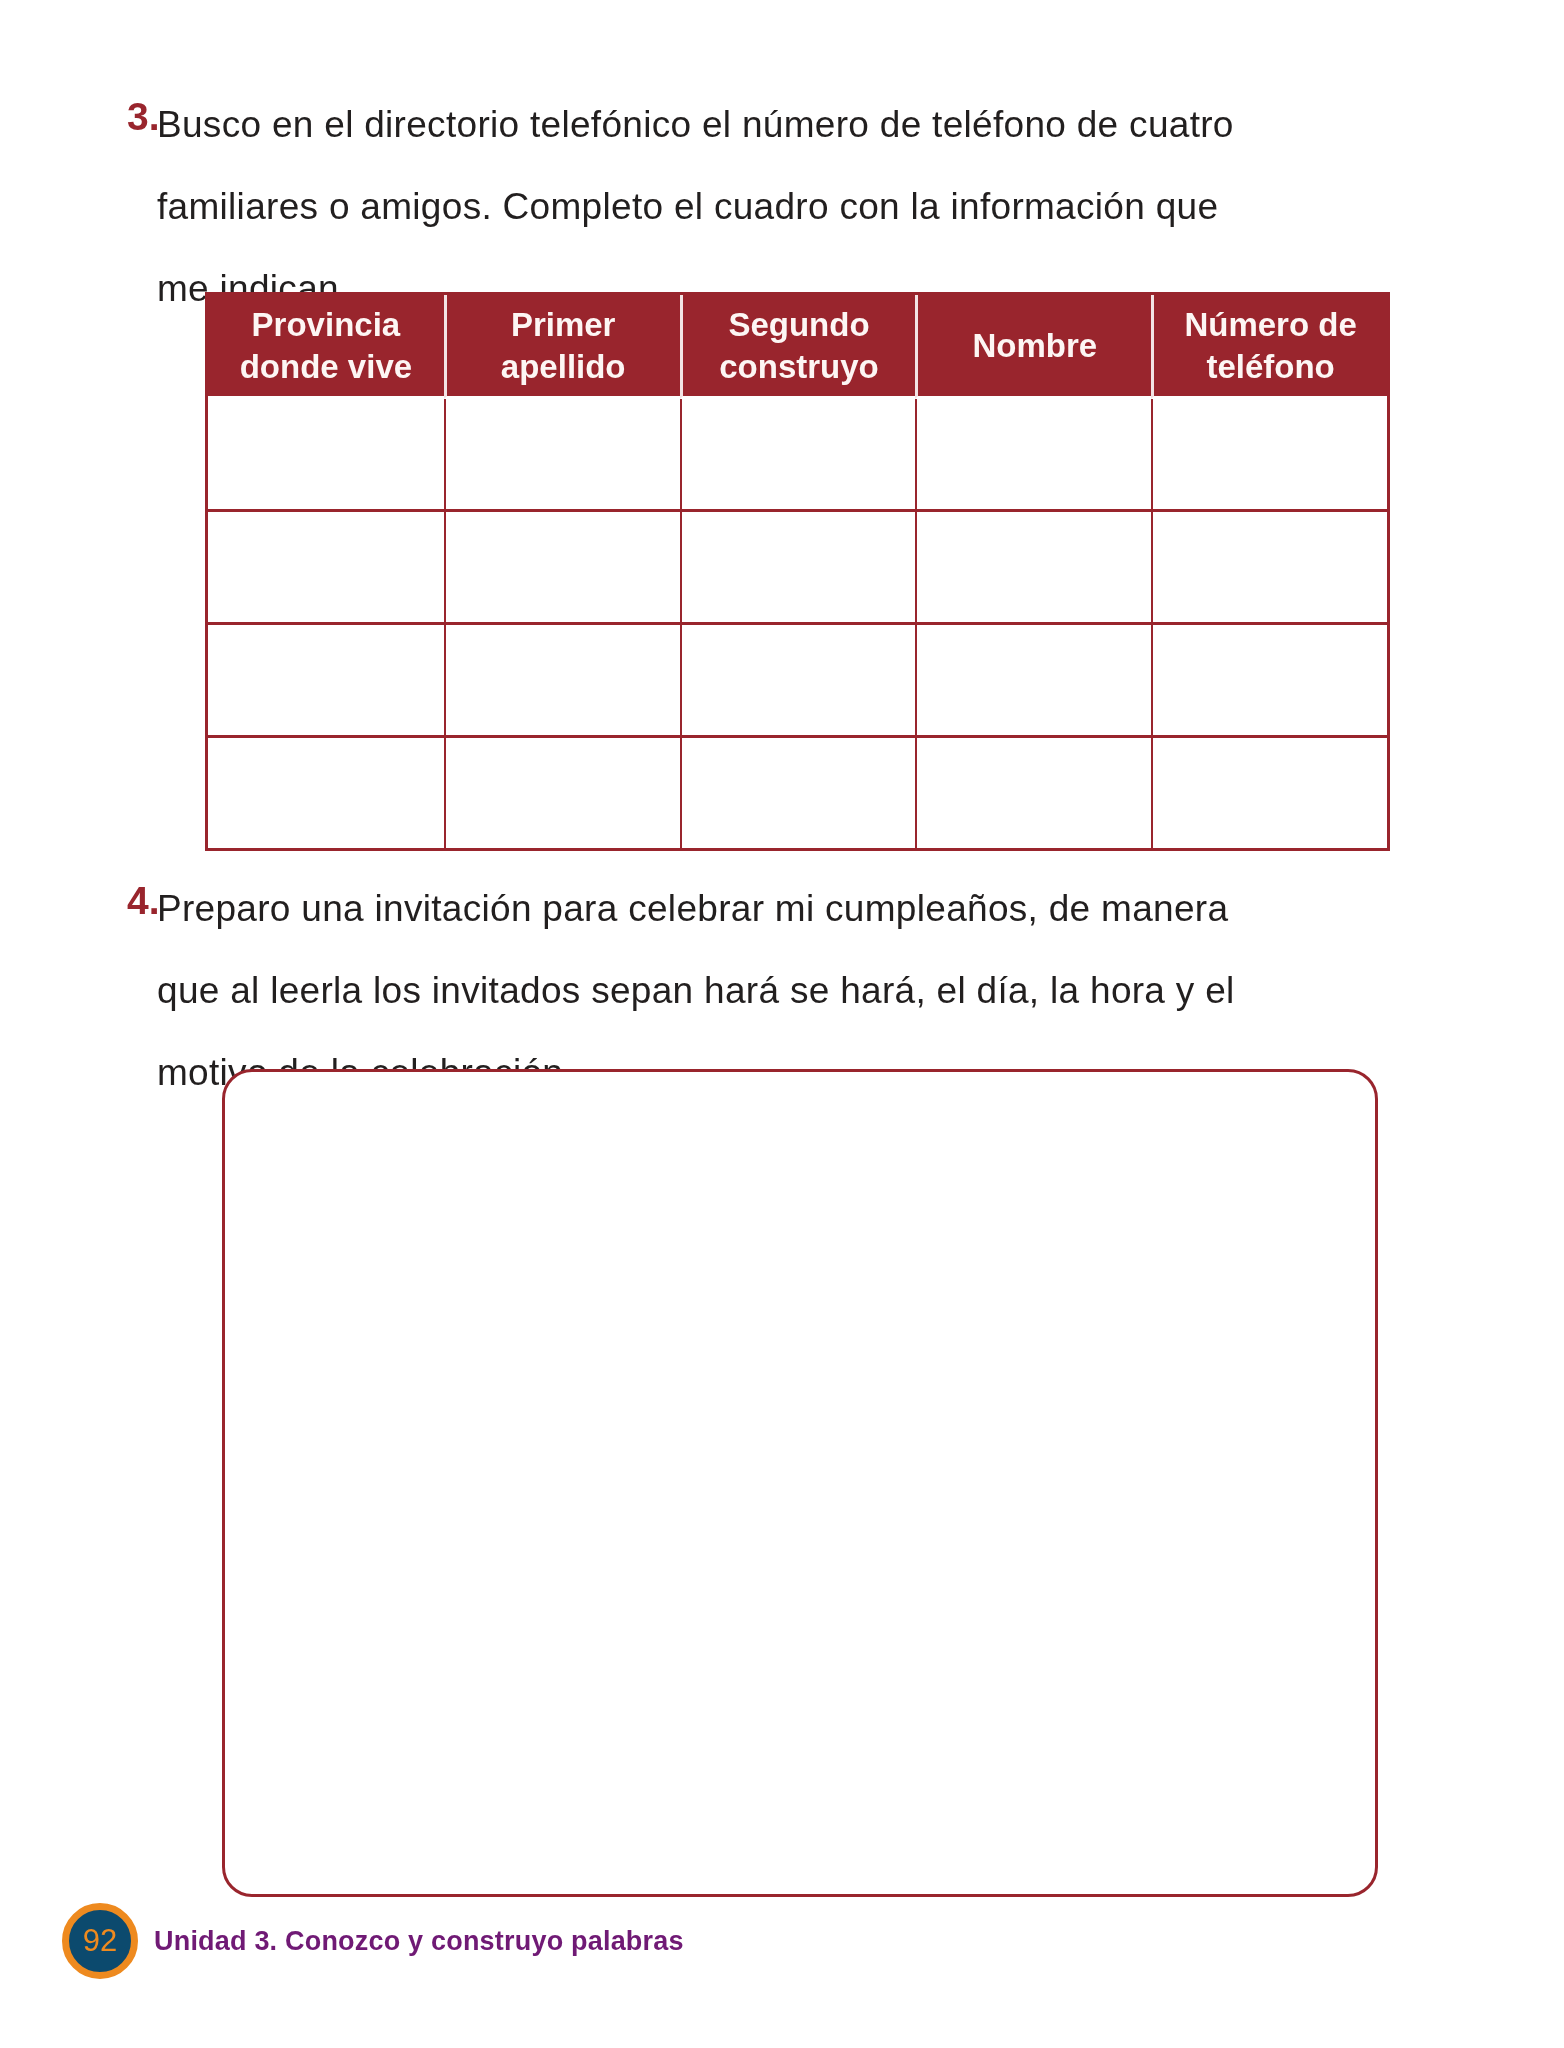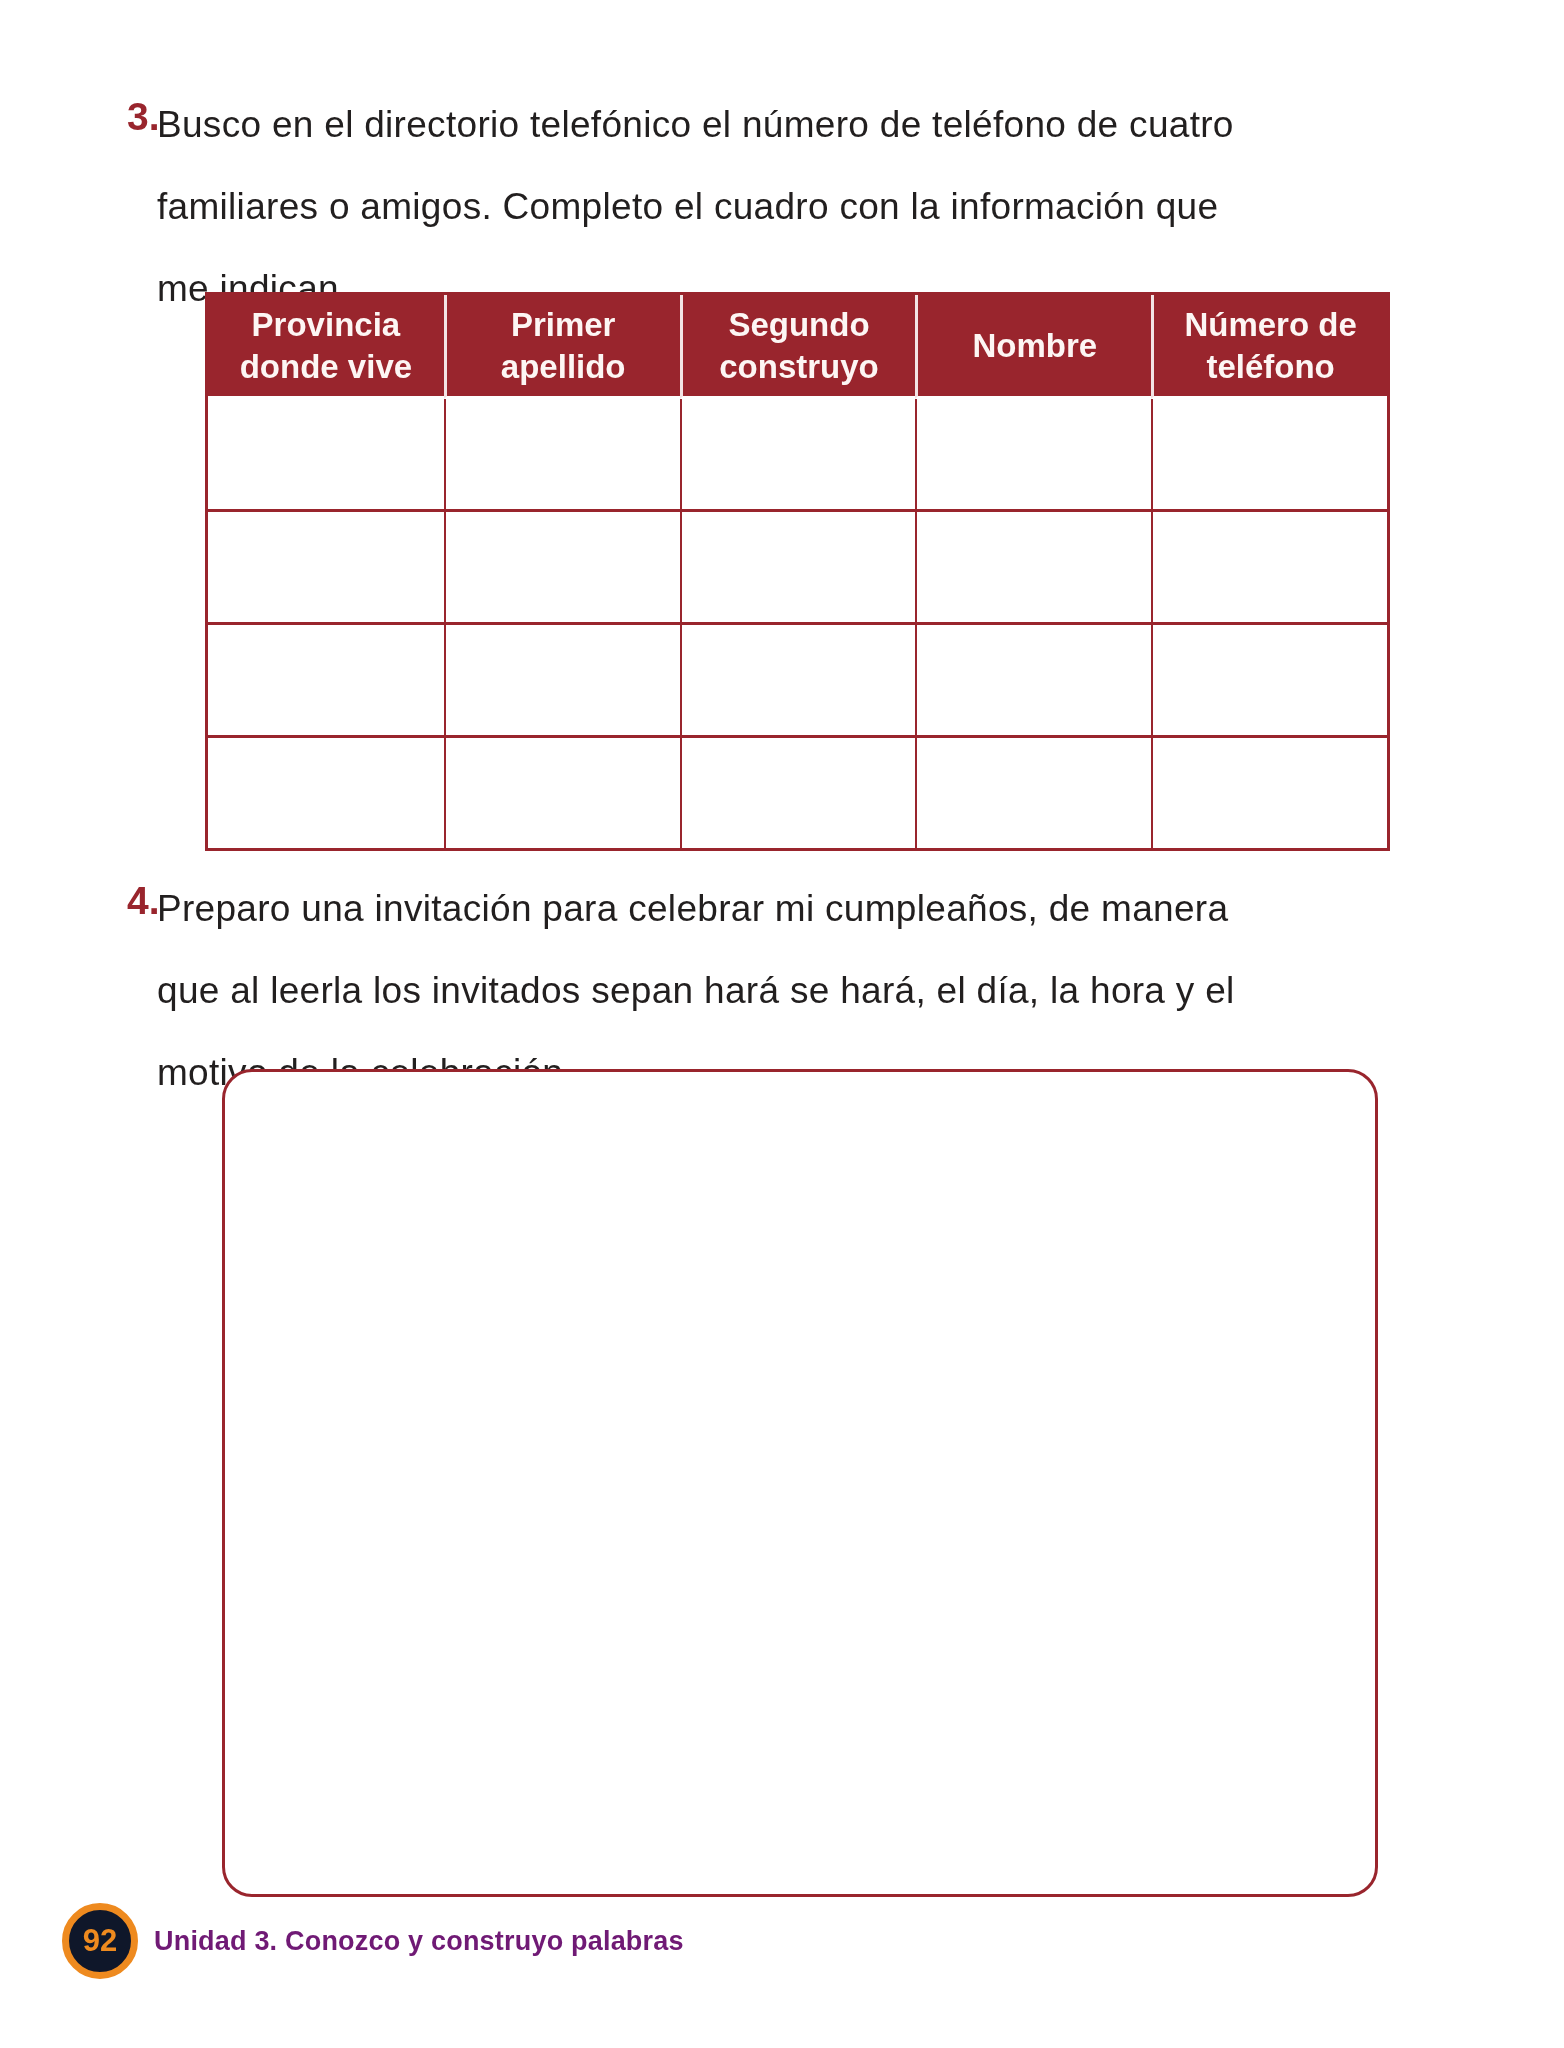--- a/index.html
+++ b/index.html
@@ -66,22 +66,22 @@
   }
 
   
   .footer { position: absolute; left: 0; top: 1900px; width: 100%; height: 90px; }
   .page-badge {
     position: absolute; left: 62px; top: 3px;
     width: 62px; height: 62px;
     border: 7px solid #ee8a1f;
     border-radius: 50%;
     display: flex; align-items: center; justify-content: center;
-    color: #ee8a1f; font-size: 31px; font-weight: bold;
-    background: #0f172a;
+    color: #ee8a1f; font-size: 31px; font-weight: normal;
+    background: #0c4a6e;
   }
   .footer-label {
     position: absolute; left: 154px; top: 3px; height: 76px;
     display: flex; align-items: center;
     color: #701a75; font-size: 27px; font-weight: bold; letter-spacing: 0.2px;
   }
 </style>
 </head>
 <body>
 

